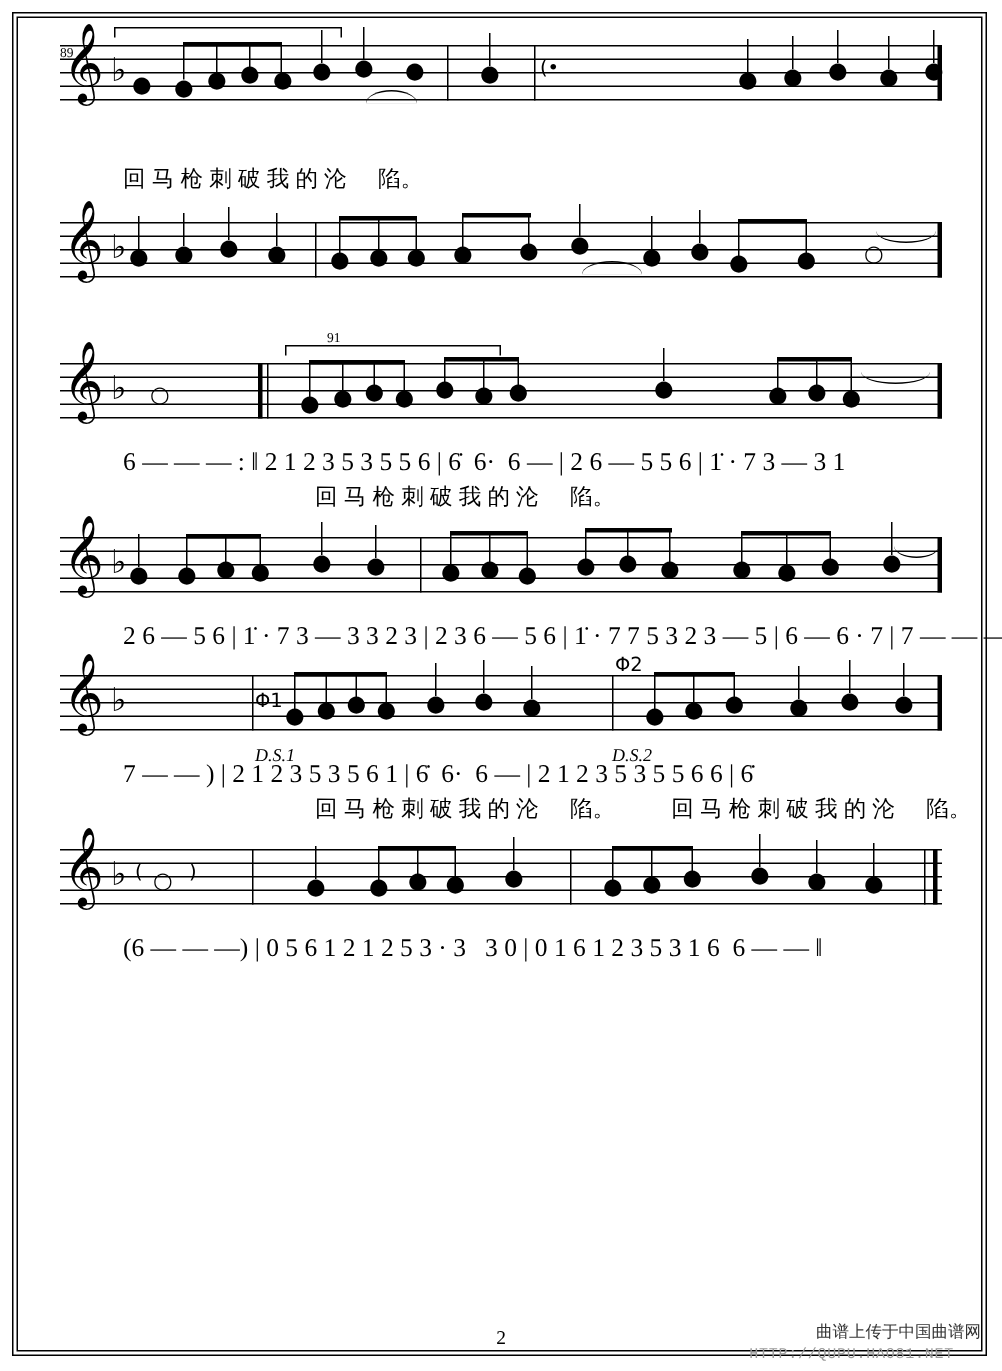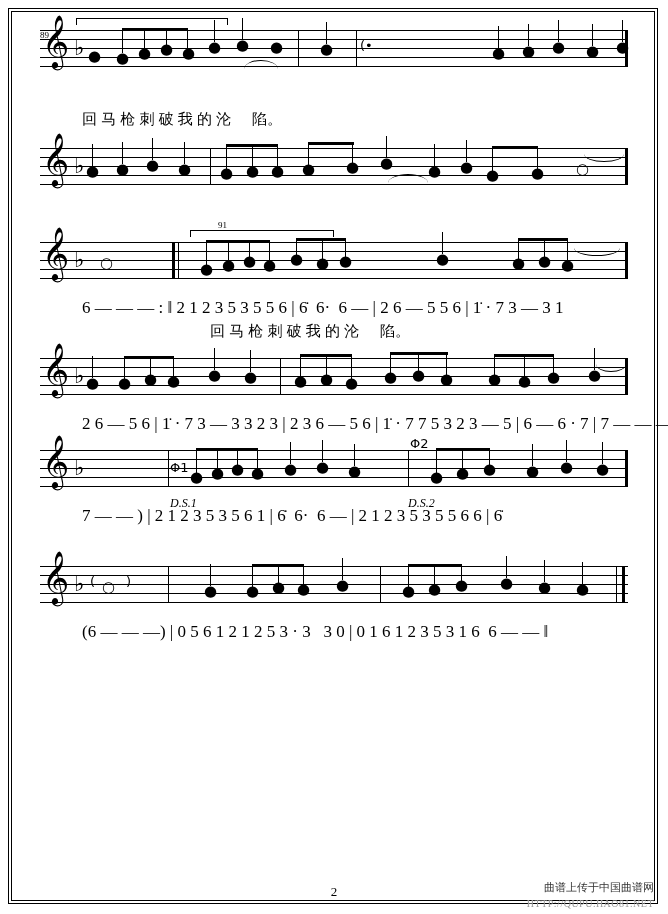--- a/index.html
+++ b/index.html
@@ -178,24 +178,24 @@
   }
   .credit {
     position: absolute;
     right: 14px;
     font-size: 11px;
     color: #333;
     font-family: "Liberation Sans", sans-serif;
   }
   .watermark {
     position: absolute;
-    right: 14px;
+    right: 32px;
     font-size: 10px;
     color: #9a9a9a;
-    font-family: Liberation Serif, serif;
+    font-family: Liberation Mono, monospace;
     letter-spacing: 0.5px;
   }
 </style>
 </head>
 <body>
 
 <div class="page">
 
   <div class="frame"></div>
   <div class="frame2"></div>
@@ -470,20 +470,21 @@
       <span class="note" style="left:520px;top:10px;">●</span>
       <div class="stem" style="left:526px;top:-10px;height:22px;"></div>
       <span class="note" style="left:556px;top:12px;">●</span>
       <div class="stem" style="left:562px;top:-8px;height:22px;"></div>
       <div class="endbar-r" style="left:585px;"></div>
     </div>
 
     <span class="marking" style="left:130px;top:46px;">D.S.1</span>
     <span class="marking" style="left:368px;top:46px;">D.S.2</span>
     <div class="jianpu" style="left:42px;top:56px;">7 — — ) | 2 1 2 3 5 3 5 6 1 | 6̇  6·  6 — | 2 1 2 3 5 3 5 5 6 6 | 6̇</div>
+    <div class="lyrics" style="left:170px;top:80px;">回 马 枪 刺 破 我 的 沦     陷。         回 马 枪 刺 破 我 的 沦     陷。</div>
   </div>
 
   <div class="system" style="top:566px;">
     <div class="staff">
       <div class="line"></div>
       <div class="line"></div>
       <div class="line"></div>
       <div class="line"></div>
       <div class="line"></div>
       <span class="clef">𝄞</span>

